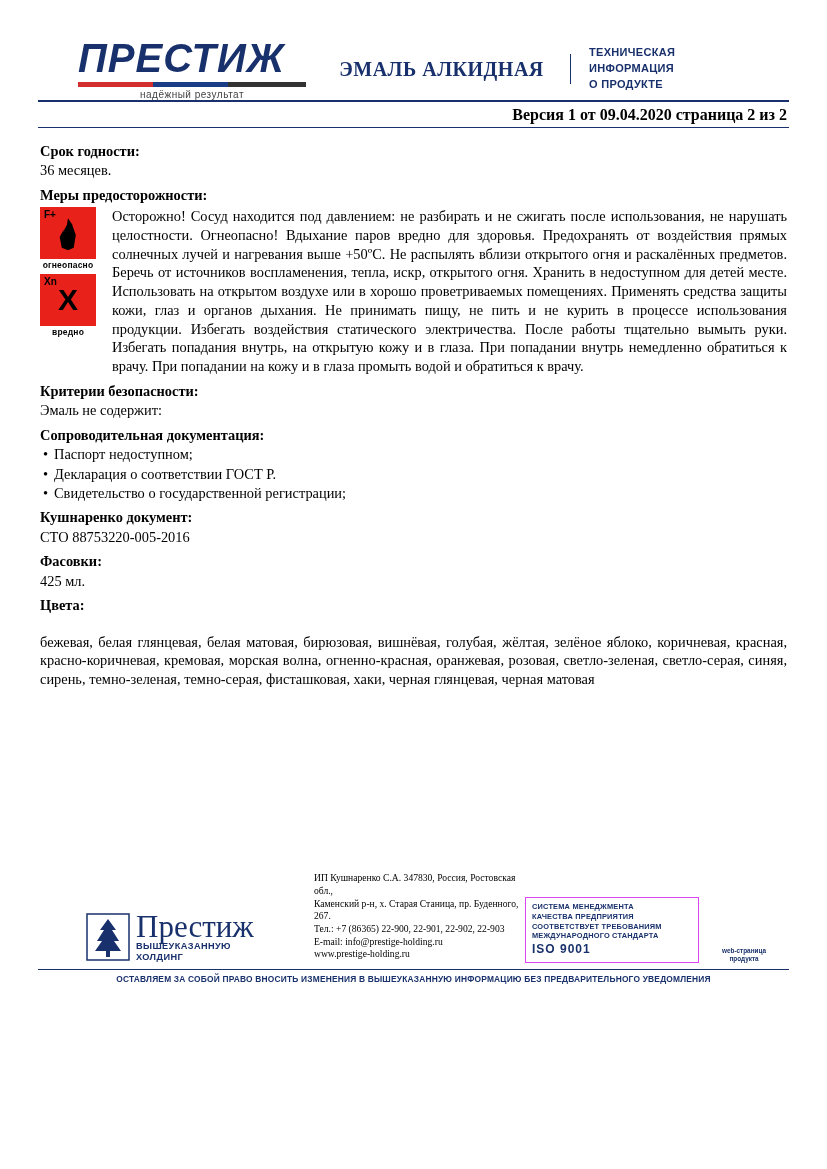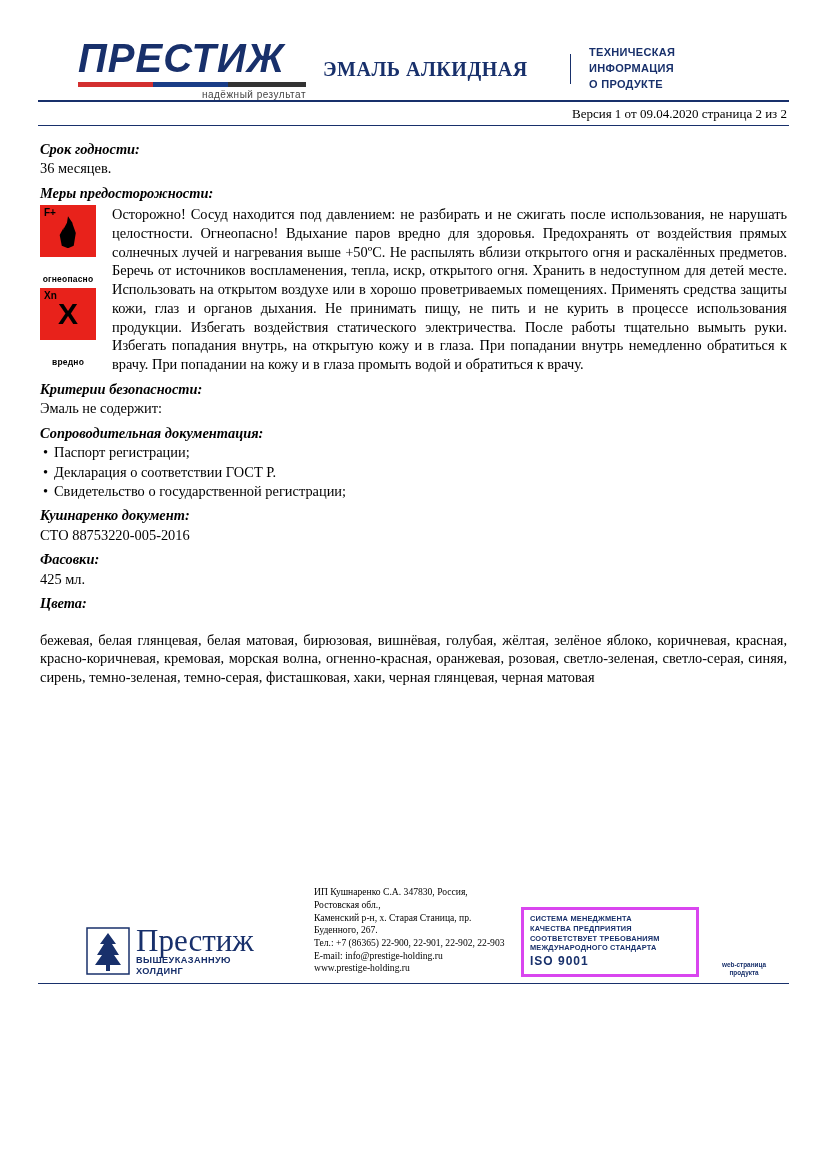--- a/index.html
+++ b/index.html
@@ -49,27 +49,28 @@
   .logo-rule {
     margin-top: 4px;
     height: 5px;
     width: 228px;
     background: linear-gradient(to right, #d32f2f 0 33%, #1a3d87 33% 66%, #333333 66% 100%);
   }
   .logo-sub {
     font-family: "Liberation Sans", sans-serif;
     font-size: 10px;
     color: #444444;
-    text-align: right;
+    text-align: center;
     width: 228px;
     margin-top: 2px;
     letter-spacing: .5px;
   }
   .header-title {
     flex: 1 1 auto;
+    text-align: center;
     font-family: "Liberation Serif", serif;
     font-weight: bold;
     font-size: 20px;
     color: #18306b;
     letter-spacing: .5px;
     padding-right: 10px;
   }
   .header-divider {
     width: 1px;
     background: #18306b;
@@ -85,40 +86,40 @@
     line-height: 1.45;
     letter-spacing: .3px;
   }
   .header-rule {
     margin: 10px 0 0 0;
     height: 2px;
     background: #18306b;
   }
   .version-line {
     text-align: right;
-    font-size: 13px;
+    font-size: 16px;
     padding: 4px 2px 0 0;
+    font-weight: bold;
   }
   .version-rule {
     height: 1px;
     background: #18306b;
     margin-top: 3px;
   }
 
   
   .content {
     padding: 8px 2px 0 2px;
     font-size: 14.4px;
     line-height: 1.28;
   }
   .sect-head {
     font-weight: bold;
     margin-top: 6px;
     margin-bottom: 1px;
-    font-style: italic;
   }
   .plain {
     margin: 0 0 2px 0;
   }
 
   
   .hazard-row {
     display: flex;
     align-items: flex-start;
     margin-top: 3px;
@@ -167,21 +168,21 @@
     height: 32px;
     background: #000;
     clip-path: polygon(50% 0%, 72% 26%, 66% 20%, 80% 52%, 72% 92%, 50% 100%, 26% 92%, 18% 58%, 34% 34%, 30% 44%, 46% 20%);
   }
   .picto-label {
     font-family: "Liberation Sans", sans-serif;
     font-size: 8.5px;
     font-weight: bold;
     text-align: center;
     letter-spacing: .2px;
-    margin-top: 17px;
+    margin-top: 1px;
   }
   .hazard-text {
     flex: 1 1 auto;
     text-align: justify;
     font-size: 14.4px;
     line-height: 1.3;
   }
 
   ul.bullets {
     margin: 0;
@@ -246,21 +247,21 @@
     line-height: 1.2;
   }
   .f-addr {
     flex: 1 1 auto;
     font-size: 9.6px;
     line-height: 1.32;
     padding: 0 6px 2px 8px;
   }
   .f-iso {
     flex: 0 0 160px;
-    border: 3px solid #d946ef;
+    border: 1px solid #d946ef;
     padding: 4px 6px;
     font-family: "Liberation Sans", sans-serif;
     font-size: 7.4px;
     font-weight: bold;
     color: #18306b;
     line-height: 1.32;
     letter-spacing: .2px;
   }
   .f-iso .iso-big {
     font-size: 12px;
@@ -351,21 +352,21 @@
         </div>
       </div>
       <div class="hazard-text">Осторожно! Сосуд находится под давлением: не разбирать и не сжигать после использования, не нарушать целостности. Огнеопасно! Вдыхание паров вредно для здоровья. Предохранять от воздействия прямых солнечных лучей и нагревания выше +50ºС. Не распылять вблизи открытого огня и раскалённых предметов. Беречь от источников воспламенения, тепла, искр, открытого огня. Хранить в недоступном для детей месте. Использовать на открытом воздухе или в хорошо проветриваемых помещениях. Применять средства защиты кожи, глаз и органов дыхания. Не принимать пищу, не пить и не курить в процессе использования продукции. Избегать воздействия статического электричества. После работы тщательно вымыть руки. Избегать попадания внутрь, на открытую кожу и в глаза. При попадании внутрь немедленно обратиться к врачу. При попадании на кожу и в глаза промыть водой и обратиться к врачу.</div>
     </div>
 
     <div class="sect-head">Критерии безопасности:</div>
     <div class="plain">Эмаль не содержит:</div>
 
     <div class="sect-head">Сопроводительная документация:</div>
     <ul class="bullets">
-      <li>Паспорт регистрации;</li>
+      <li>Паспорт недоступном;</li>
       <li>Декларация о соответствии ГОСТ Р.</li>
       <li>Свидетельство о государственной регистрации;</li>
     </ul>
 
     <div class="sect-head">Кушнаренко документ:</div>
     <div class="plain">СТО 88753220-005-2016</div>
 
     <div class="sect-head">Фасовки:</div>
     <div class="plain">425 мл.</div>
 
@@ -401,15 +402,16 @@
         <div>МЕЖДУНАРОДНОГО СТАНДАРТА</div>
         <div class="iso-big">ISO 9001</div>
       </div>
       <div class="f-qr">
         <div class="qr"></div>
         <div class="qr-cap">web-страница</div>
         <div class="qr-cap">продукта</div>
       </div>
     </div>
     <div class="footer-rule"></div>
+    <div class="footer-note">ОСТАВЛЯЕМ ЗА СОБОЙ ПРАВО ВНОСИТЬ ИЗМЕНЕНИЯ В ВЫШЕУКАЗАННУЮ ИНФОРМАЦИЮ БЕЗ ПРЕДВАРИТЕЛЬНОГО УВЕДОМЛЕНИЯ</div>
   </div>
 
 </div>
 
 </body></html>

